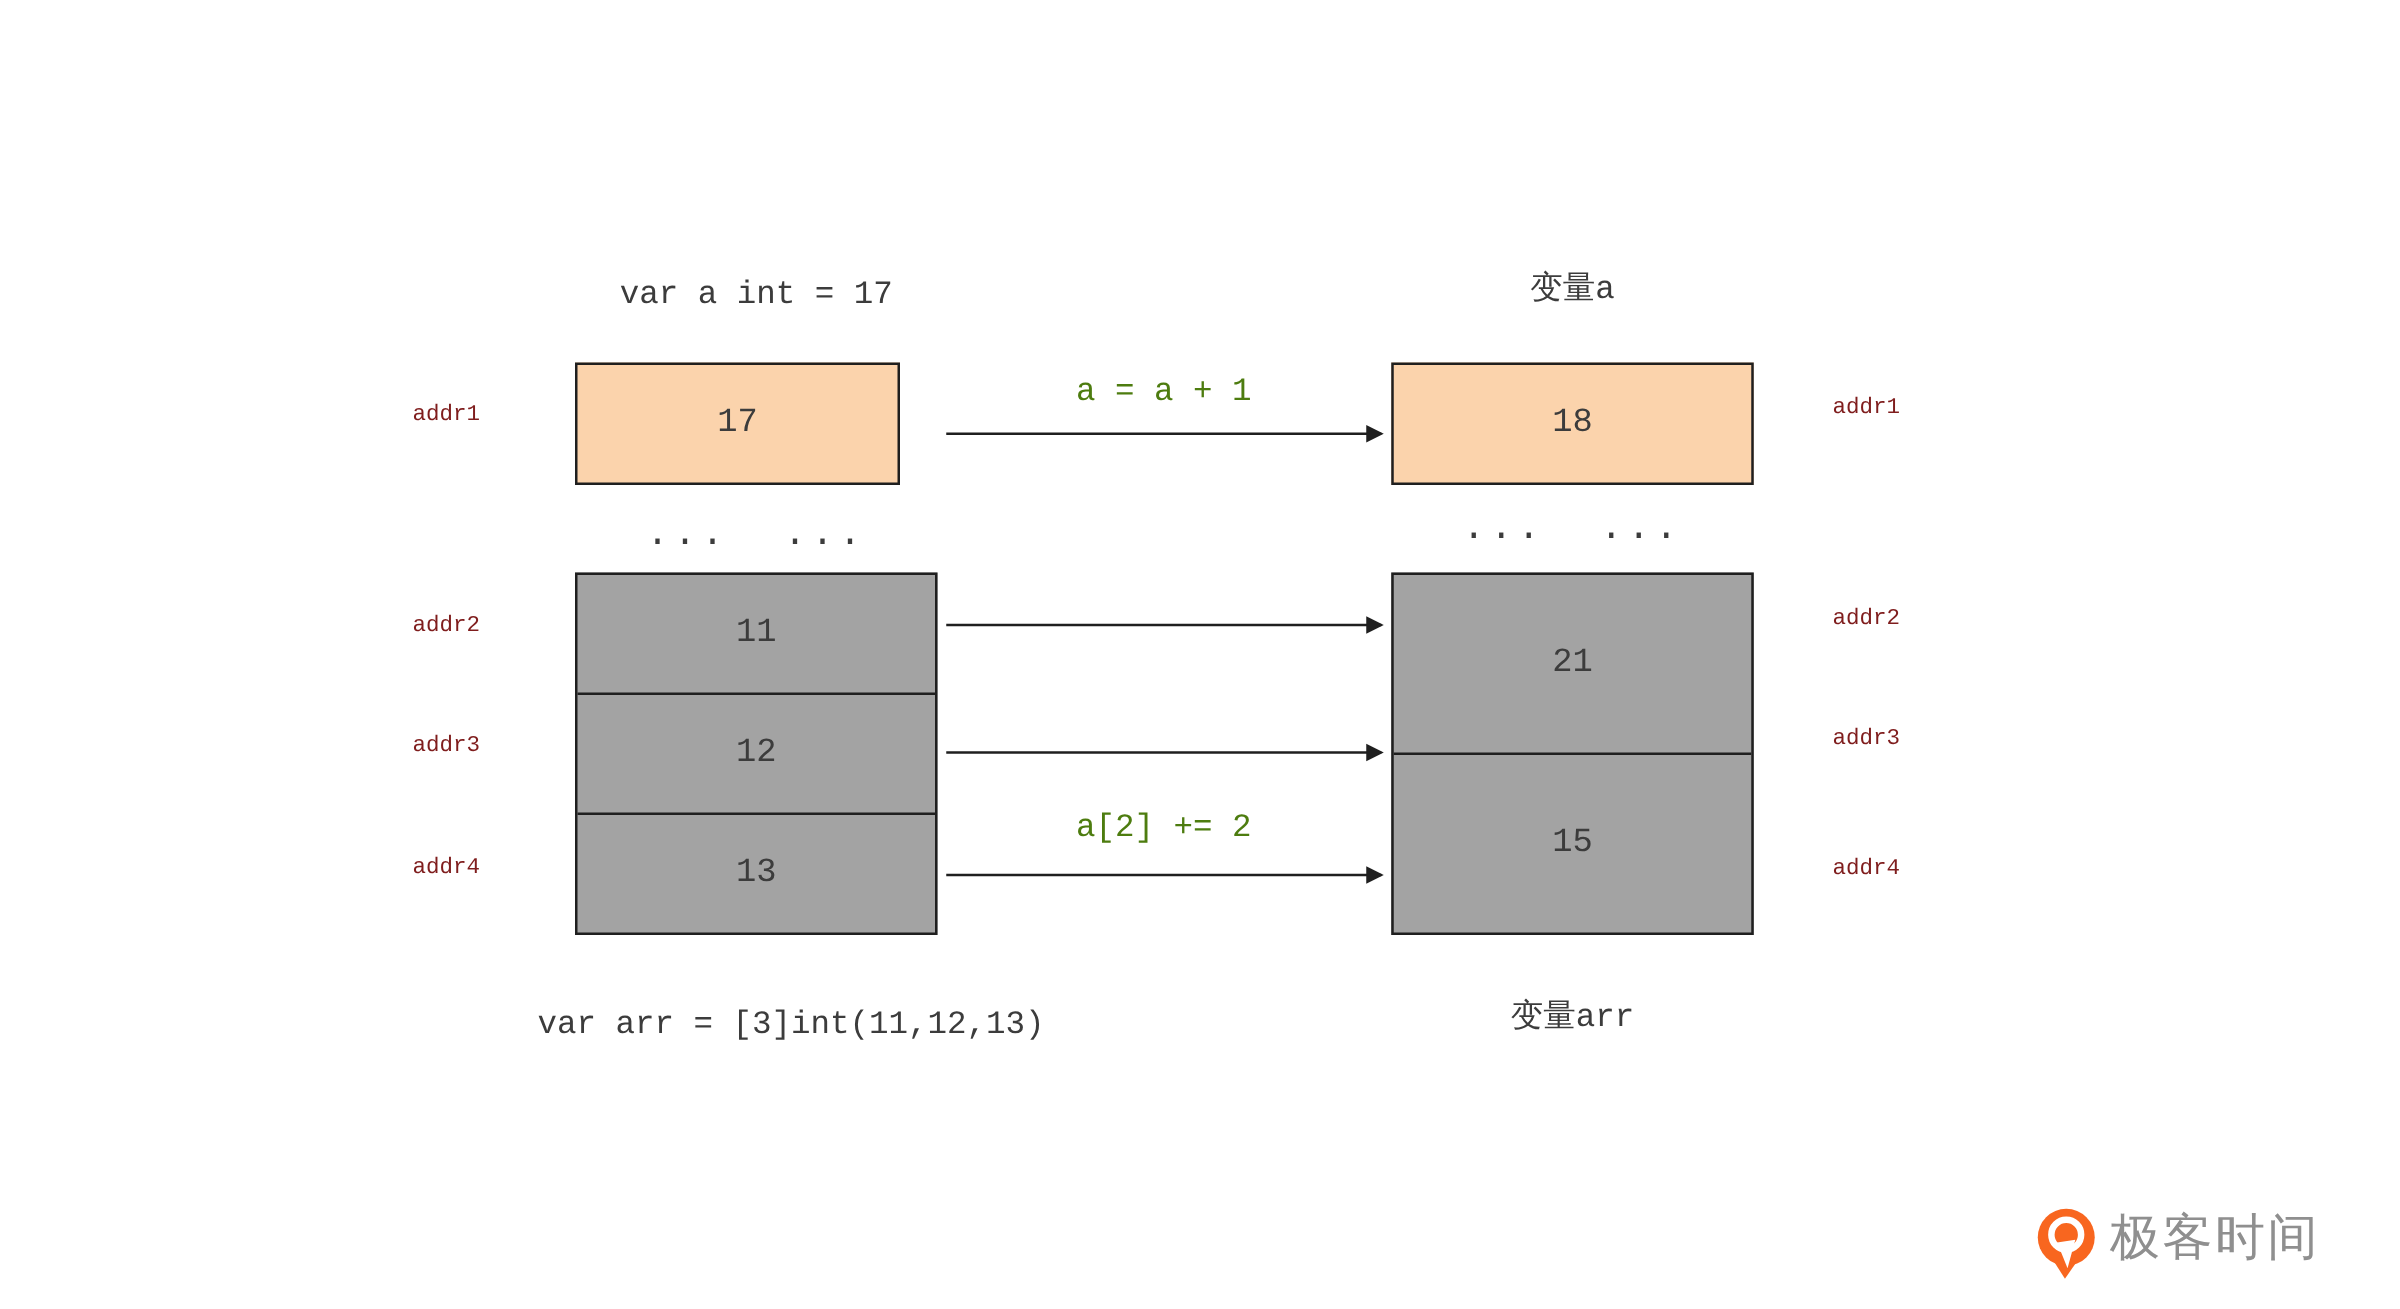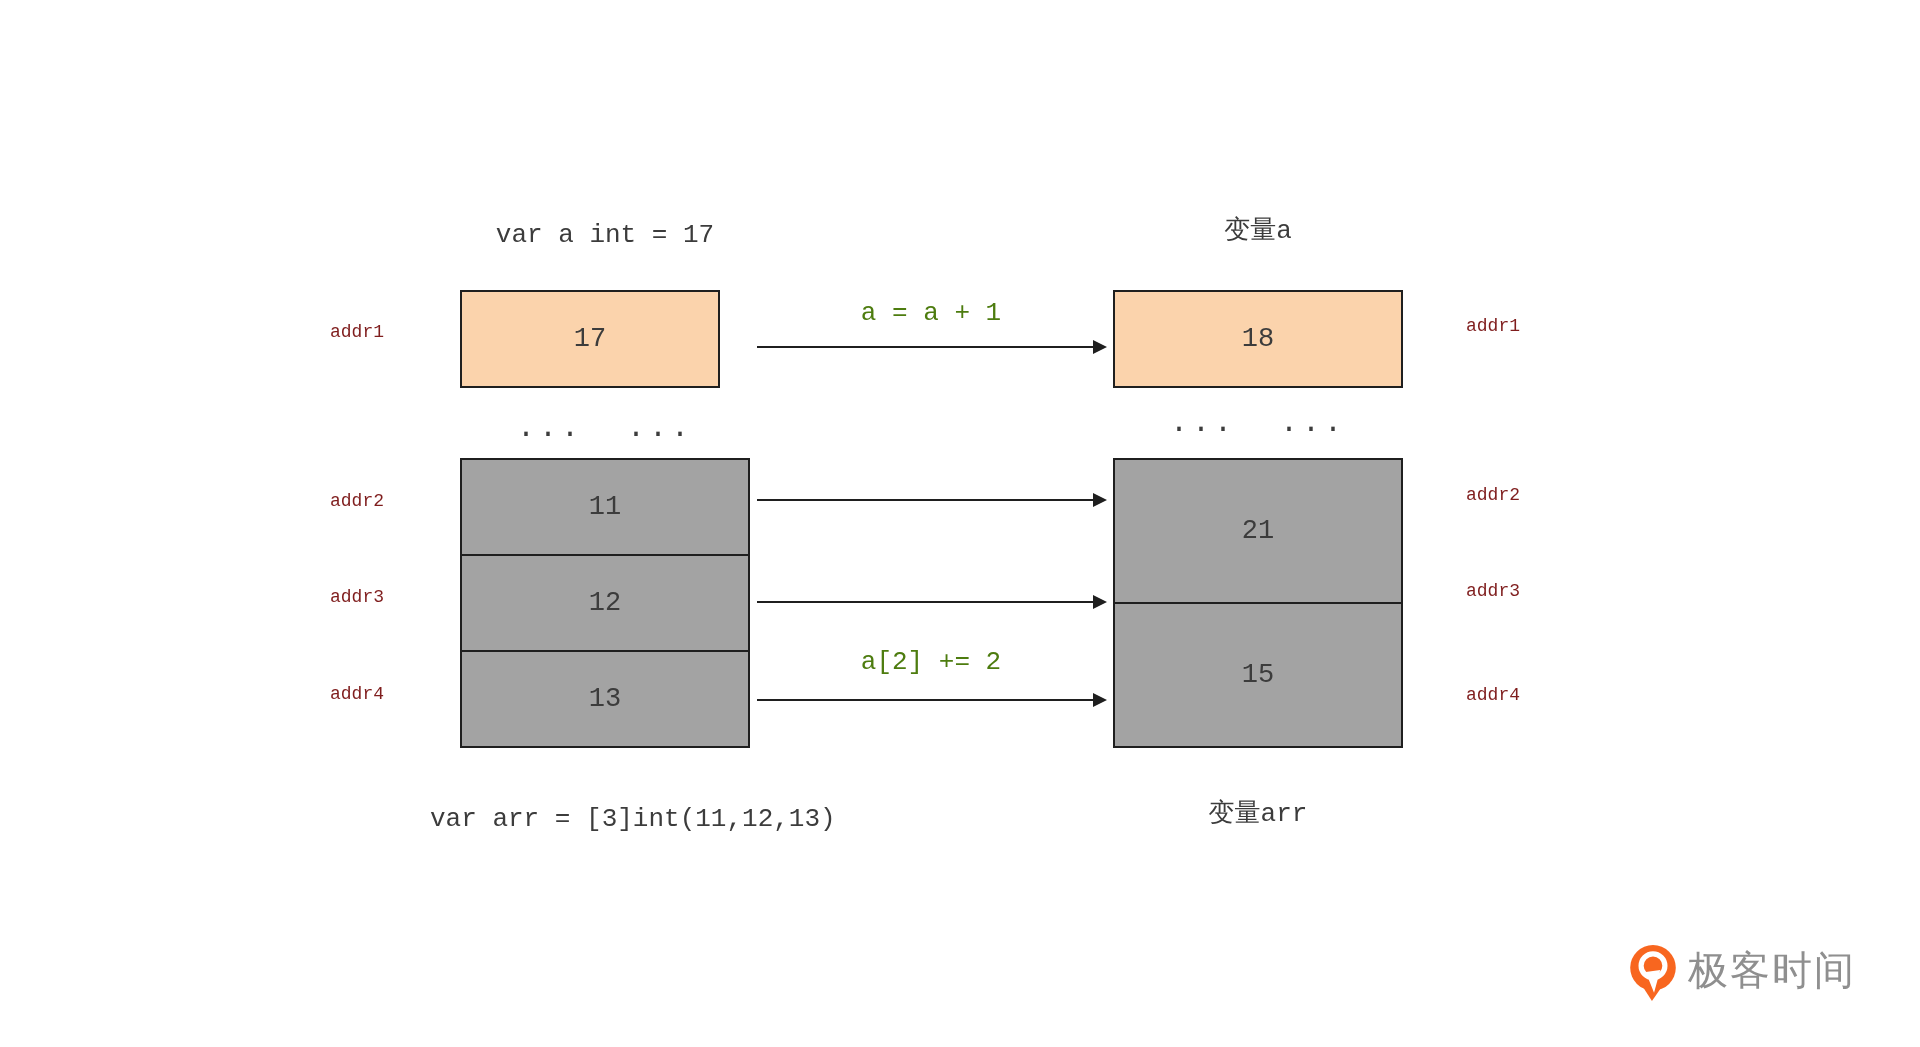--- a/index.html
+++ b/index.html
@@ -19,21 +19,21 @@
   .array .row{flex:1;display:flex;align-items:center;justify-content:center;}
   .array .row + .row{border-top:2px solid #1f1f1f;}
   .array .row .val{font-size:27px;color:#3c3c3c;}
   .dots{position:absolute;font-size:30px;letter-spacing:4px;text-align:center;color:#3c3c3c;}
   .arrow{position:absolute;height:2px;background:#1f1f1f;}
   .arrow .head{
     position:absolute;right:-2px;top:-6px;width:0;height:0;
     border-left:14px solid #1f1f1f;border-top:7px solid transparent;border-bottom:7px solid transparent;
   }
   .arrow-label{position:absolute;font-size:26px;text-align:center;color:#4d7c0f;white-space:nowrap;}
-  .logo{position:absolute;left:1628px;top:944px;display:flex;align-items:flex-start;}
+  .logo{position:absolute;left:1628px;top:964px;display:flex;align-items:flex-end;}
   .logo svg{display:block;}
   .logo .logo-text{font-size:40px;color:#8f8f8f;letter-spacing:2px;margin-left:10px;line-height:60px;white-space:nowrap;}
 </style>
 </head>
 <body>
 
 <div class="canvas">
 
   <div class="caption" style="left:460px;top:220px;width:290px;">var a int = 17</div>
 

